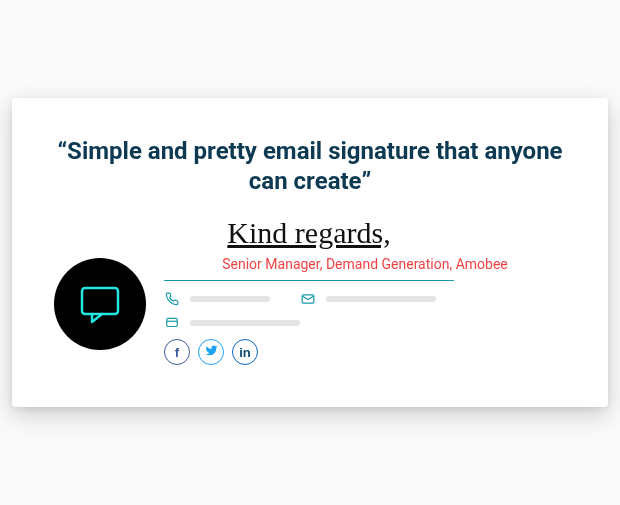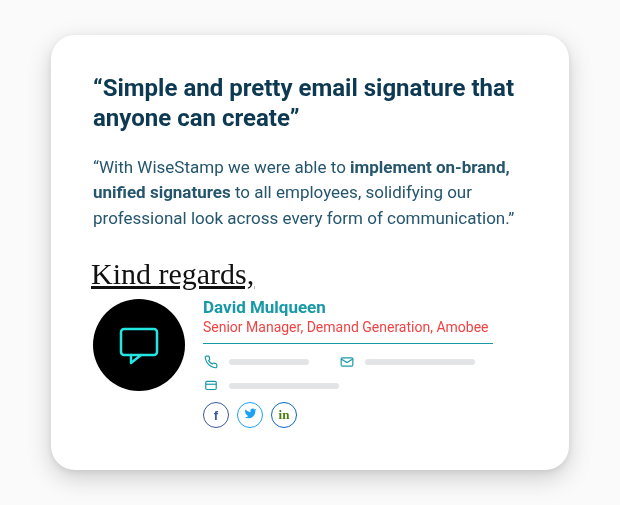--- a/index.html
+++ b/index.html
@@ -6,25 +6,26 @@
   body {
     width: 620px;
     height: 505px;
     background: #fafafa;
     font-family: -apple-system, BlinkMacSystemFont, "Segoe UI", Roboto, Helvetica, Arial, sans-serif;
     display: flex;
     align-items: center;
     justify-content: center;
   }
   .card {
-    width: 518px;
+    width: 596px;
     background: #ffffff;
-    border-radius: 24px;
+    border-radius: 4px;
     padding: 38px 42px 42px 42px;
     box-shadow: 0 8px 24px rgba(0,0,0,0.18), 0 2px 6px rgba(0,0,0,0.08);
+    text-align: center;
   }
   .headline {
     font-size: 24px;
     font-weight: 700;
     color: #0d3a52;
     line-height: 1.25;
     margin-bottom: 22px;
   }
   .quote {
     font-size: 17px;
@@ -115,49 +116,45 @@
     border: 1.5px solid;
     display: flex;
     align-items: center;
     justify-content: center;
     font-size: 13px;
     font-weight: 700;
     font-family: Arial, sans-serif;
   }
   .sbtn.fb { border-color: #3b5998; color: #3b5998; }
   .sbtn.tw { border-color: #1da1f2; color: #1da1f2; }
-  .sbtn.li { border-color: #0a66c2; color: #4d7c0f; font-family: Liberation Serif, serif; }
+  .sbtn.li { border-color: #0a66c2; color: #0c4a6e; }
 </style>
 </head>
 <body>
 
 <div class="card">
 
   <div class="headline">“Simple and pretty email signature that anyone can create”</div>
 
-  <div class="quote">
-    <span>“With WiseStamp we were able to </span><span class="bold">implement on-brand, unified signatures</span><span> to all employees, solidifying our professional look across every form of communication.”</span>
-  </div>
 
   <div class="signoff-row">Kind regards,</div>
 
   <div class="sig-block">
 
     <div class="avatar">
       <span>
         <svg width="52" height="52" viewBox="0 0 52 52">
           <rect x="8" y="10" width="36" height="26" rx="3" ry="3" fill="none" stroke="#23e6e1" stroke-width="2.5"></rect>
           <path d="M18 36 L18 44 L28 36" fill="none" stroke="#23e6e1" stroke-width="2.5" stroke-linecap="round" stroke-linejoin="round"></path>
         </svg>
       </span>
     </div>
 
     <div class="sig-details">
 
-      <div class="sig-name">David Mulqueen</div>
       <div class="sig-title">Senior Manager, Demand Generation, Amobee</div>
       <div class="sig-divider"></div>
 
       <div class="contact-rows">
         <div class="row">
           <span class="icon">
             <svg width="14" height="14" viewBox="0 0 24 24" fill="none" stroke="#1799a8" stroke-width="2">
                 <path d="M22 16.9v3a2 2 0 0 1-2.2 2 19.8 19.8 0 0 1-8.6-3.1 19.5 19.5 0 0 1-6-6A19.8 19.8 0 0 1 2.1 4.2 2 2 0 0 1 4.1 2h3a2 2 0 0 1 2 1.7c.1.9.3 1.8.6 2.6a2 2 0 0 1-.5 2.1L8 9.6a16 16 0 0 0 6 6l1.2-1.2a2 2 0 0 1 2.1-.5c.8.3 1.7.5 2.6.6a2 2 0 0 1 1.7 2z"></path>
               </svg>
           </span>

